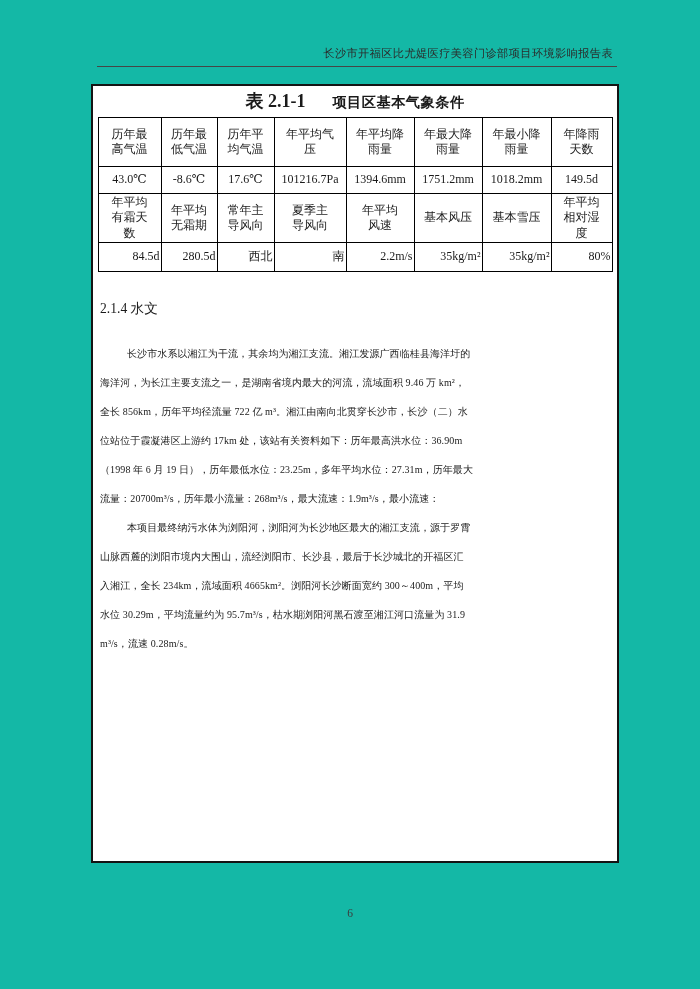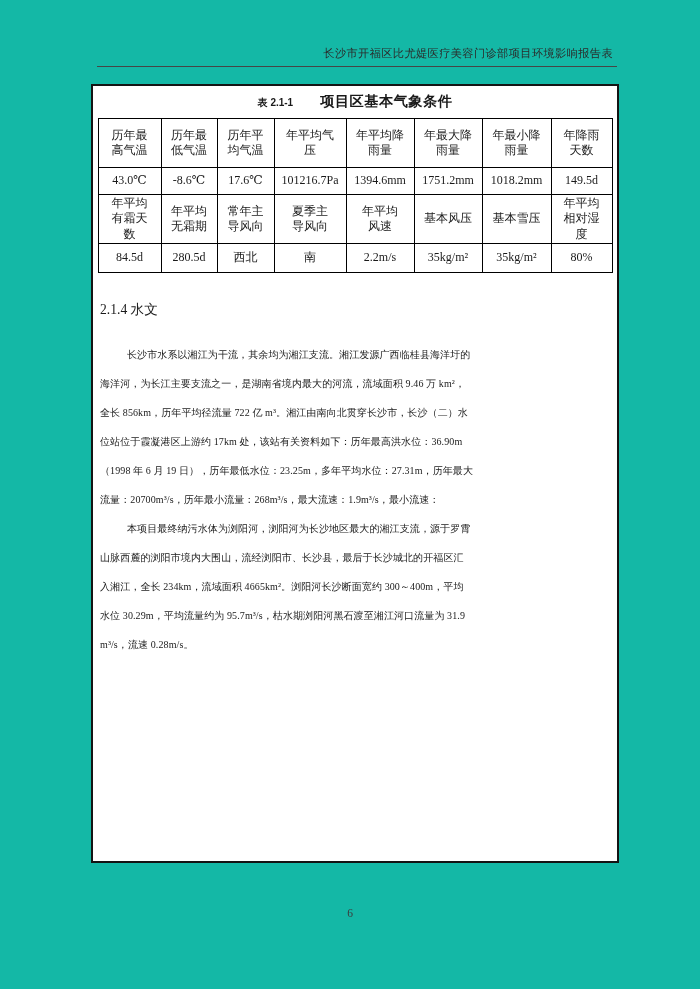--- a/index.html
+++ b/index.html
@@ -44,22 +44,22 @@
     background: #ffffff;
   }
   .table-caption {
     margin-top: 4px;
     text-align: center;
     white-space: nowrap;
     line-height: 22px;
   }
   .cap-label {
     font-weight: bold;
-    font-size: 10px;
-    font-family: Liberation Sans, sans-serif;
+    font-size: 18px;
+    font-family: Liberation Serif, serif;
   }
   .cap-gap {
     display: inline-block;
     width: 27px;
   }
   .cap-title {
     font-weight: bold;
     font-size: 14.2px;
     font-family: "Liberation Sans", "DejaVu Sans", sans-serif;
     letter-spacing: 0.5px;
@@ -76,21 +76,21 @@
     text-align: center;
     vertical-align: middle;
     font-size: 12px;
     line-height: 15.5px;
     padding: 0 1px;
     white-space: pre-line;
     overflow: hidden;
   }
   tr.row-header1 td, tr.row-header2 td { height: 48px; }
   tr.row-value1 td { height: 26px; }
-  tr.row-value2 td { height: 28px; }
+  tr.row-value2 td { height: 28px; text-align: right; }
   .section-heading {
     margin: 22px 0 16px 7px;
     font-size: 13.6px;
     line-height: 29px;
     height: 29px;
     white-space: nowrap;
   }
   .body-line {
     margin: 0 5px 0 7px;
     font-size: 10px;

